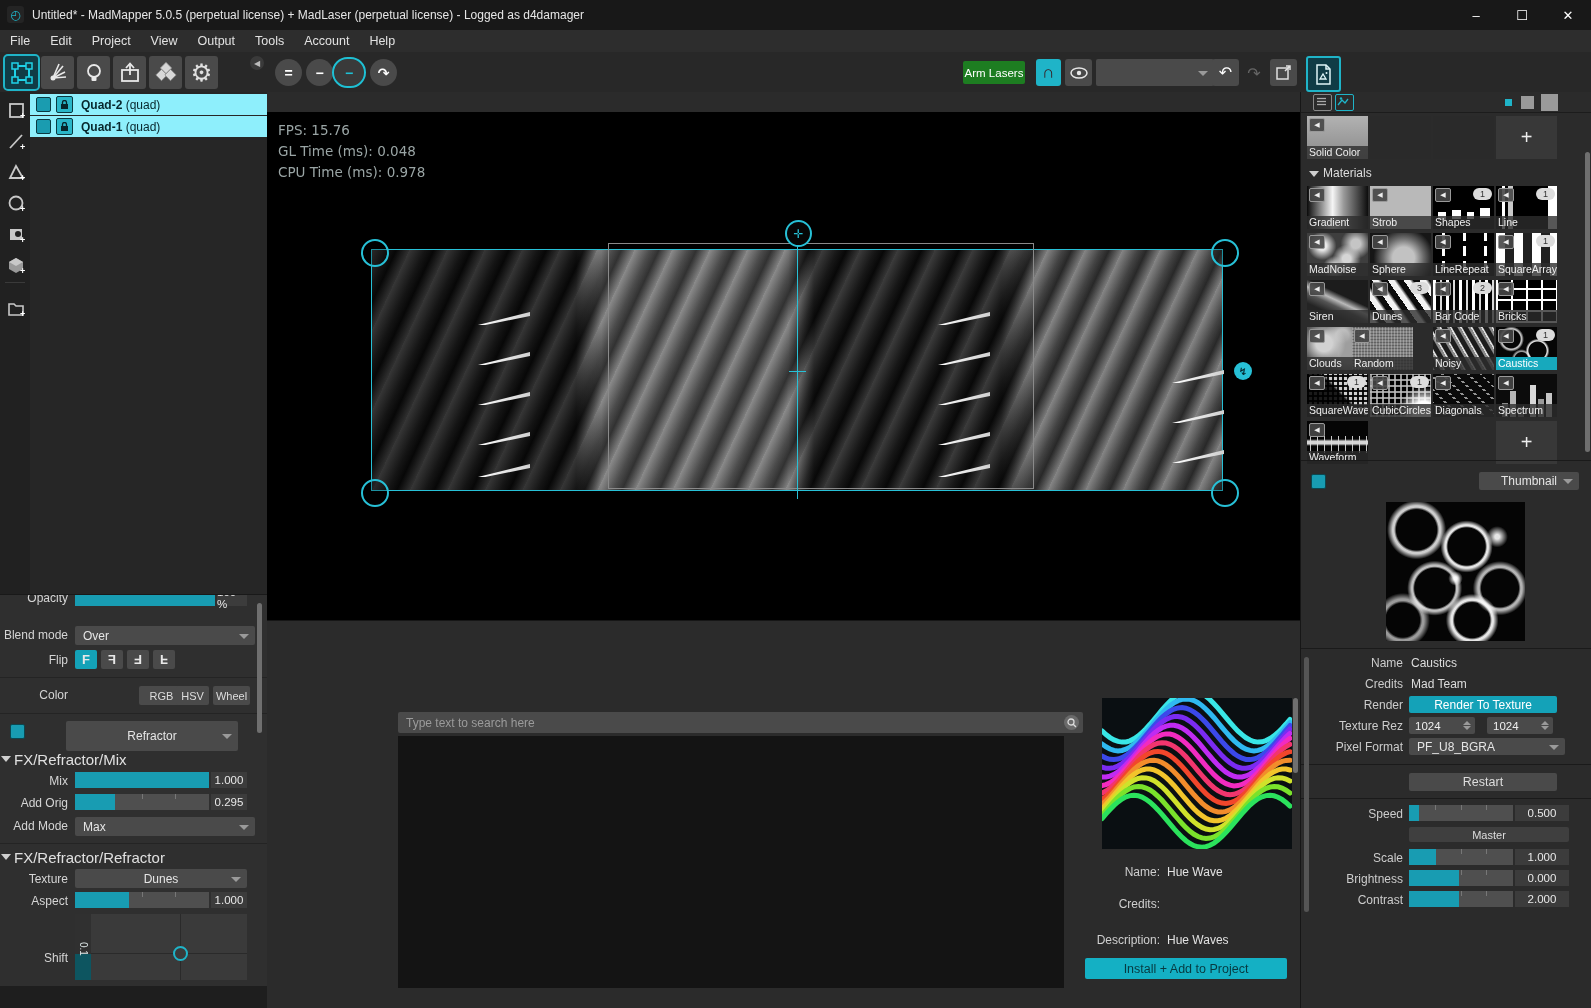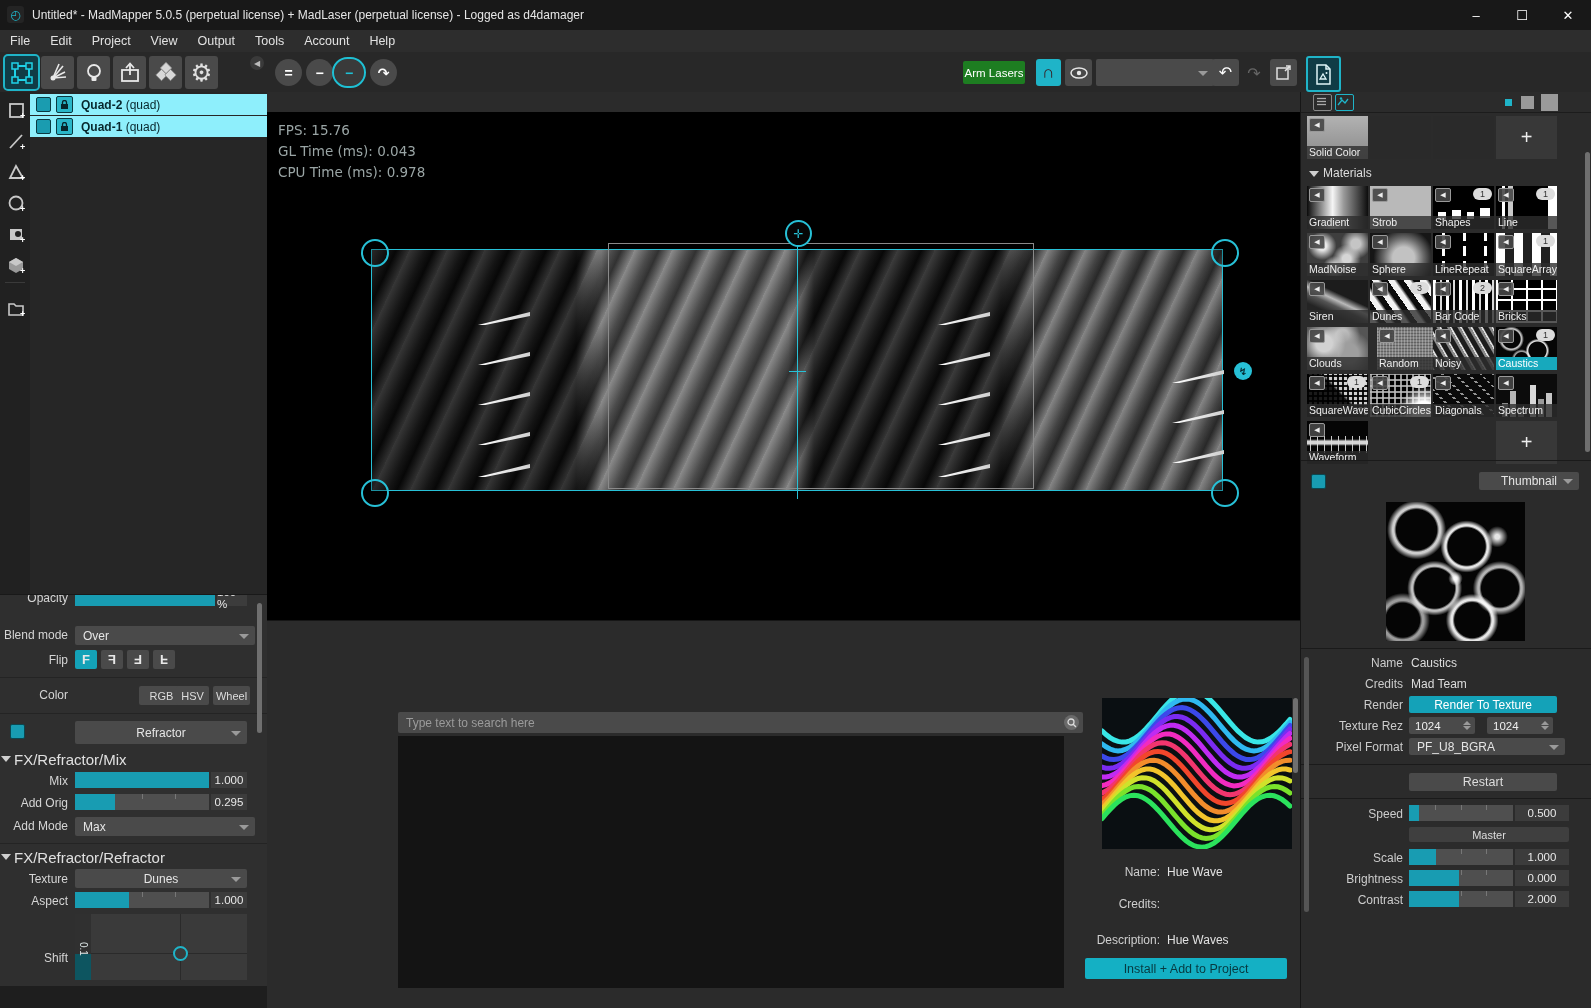--- a/index.html
+++ b/index.html
@@ -365,21 +365,21 @@
     </div>
     <div class="abs" style="left:350px;top:97px;width:11px;height:11px;border:1px dashed #bbb;"></div>
     <div class="ch-tab sel abs" style="left:375px;width:66px">Master</div>
     <div class="ch-tab abs" style="left:452px;width:75px">Selection</div>
     <div class="ch-tab abs" style="left:536px;width:46px">+</div>
     <div class="abs" style="left:1281px;top:95px;color:#aaa;font-size:13px;">⚙</div>
   </div>
   <div id="canvas-body" class="abs">
     <div id="stats">
         <div>FPS: 15.76</div>
-        <div>GL Time (ms): 0.043</div>
+        <div>GL Time (ms): 0.048</div>
         <div>CPU Time (ms): 0.978</div>
       </div>
     <div id="quad">
         <div class="tooth" style="left: 106px; top: 62px; width: 52px; height: 13px; clip-path: polygon(0px 100%, 100% 0px, 100% 30%, 14% 100%);"></div>
         <div class="tooth" style="left: 106px; top: 102px; width: 52px; height: 13px; clip-path: polygon(0px 100%, 100% 0px, 100% 30%, 14% 100%);"></div>
         <div class="tooth" style="left: 106px; top: 142px; width: 52px; height: 13px; clip-path: polygon(0px 100%, 100% 0px, 100% 30%, 14% 100%);"></div>
         <div class="tooth" style="left: 106px; top: 182px; width: 52px; height: 13px; clip-path: polygon(0px 100%, 100% 0px, 100% 30%, 14% 100%);"></div>
         <div class="tooth" style="left: 106px; top: 214px; width: 52px; height: 13px; clip-path: polygon(0px 100%, 100% 0px, 100% 30%, 14% 100%);"></div>
         <div class="tooth" style="left: 566px; top: 62px; width: 52px; height: 13px; clip-path: polygon(0px 100%, 100% 0px, 100% 30%, 14% 100%);"></div>
         <div class="tooth" style="left: 566px; top: 102px; width: 52px; height: 13px; clip-path: polygon(0px 100%, 100% 0px, 100% 30%, 14% 100%);"></div>
@@ -496,21 +496,21 @@
         <div class="mat-tile" style="left: 195px; top: 188px;">
           <div class="img th-bricks"></div>
           <div class="tile-back">◀</div>
           <div class="mat-label">Bricks</div>
         </div>
         <div class="mat-tile" style="left: 6px; top: 235px;">
           <div class="img th-clouds"></div>
           <div class="tile-back">◀</div>
           <div class="mat-label">Clouds</div>
         </div>
-        <div class="mat-tile" style="left: 76px; top: 235px; text-decoration: underline;">
+        <div class="mat-tile" style="left: 51px; top: 235px; text-decoration: underline;">
           <div class="img th-random"></div>
           <div class="tile-back">◀</div>
           <div class="mat-label">Random</div>
         </div>
         <div class="mat-tile" style="left: 132px; top: 235px;">
           <div class="img th-noisy"></div>
           <div class="tile-back">◀</div>
           <div class="mat-label">Noisy</div>
         </div>
         <div class="mat-tile" style="left: 195px; top: 235px;">
@@ -633,21 +633,21 @@
     <div class="flipbtn" style="left:153px;top:55px;transform:scaleY(-1)">F</div>
     <div class="divline" style="top:82px"></div>
     <div class="prop-label" style="top:93px">Color</div>
 
     <div class="gray-btn" style="left:139px;top:91px;width:45px;height:19px">RGB</div>
     <div class="gray-btn" style="left:176px;top:91px;width:33px;height:19px">HSV</div>
     <div class="gray-btn" style="left:213px;top:91px;width:37px;height:19px">Wheel</div>
     <div class="divline" style="top:118px"></div>
     <div class="checkbox" style="left:10px;top:129px"></div>
 
-    <div class="dropdown" style="left:75px;top:126px;width:172px;height:23px;justify-content:center;padding-left:0">
+    <div class="dropdown" style="left:66px;top:126px;width:172px;height:30px;justify-content:center;padding-left:0">
       <span>Refractor</span>
         <span class="arrow"></span>
     </div>
     <div class="sect-hdr" style="top:156px">FX/Refractor/Mix</div>
     <div class="prop-label" style="top:179px">Mix</div>
     <div class="slider" style="left:75px;top:177px;width:172px">
       <div class="track" style="width:134px"></div>
         <div class="fill" style="width:134px"></div>
       <div class="val" style="left:136px;width:36px">1.000</div>
     </div>

